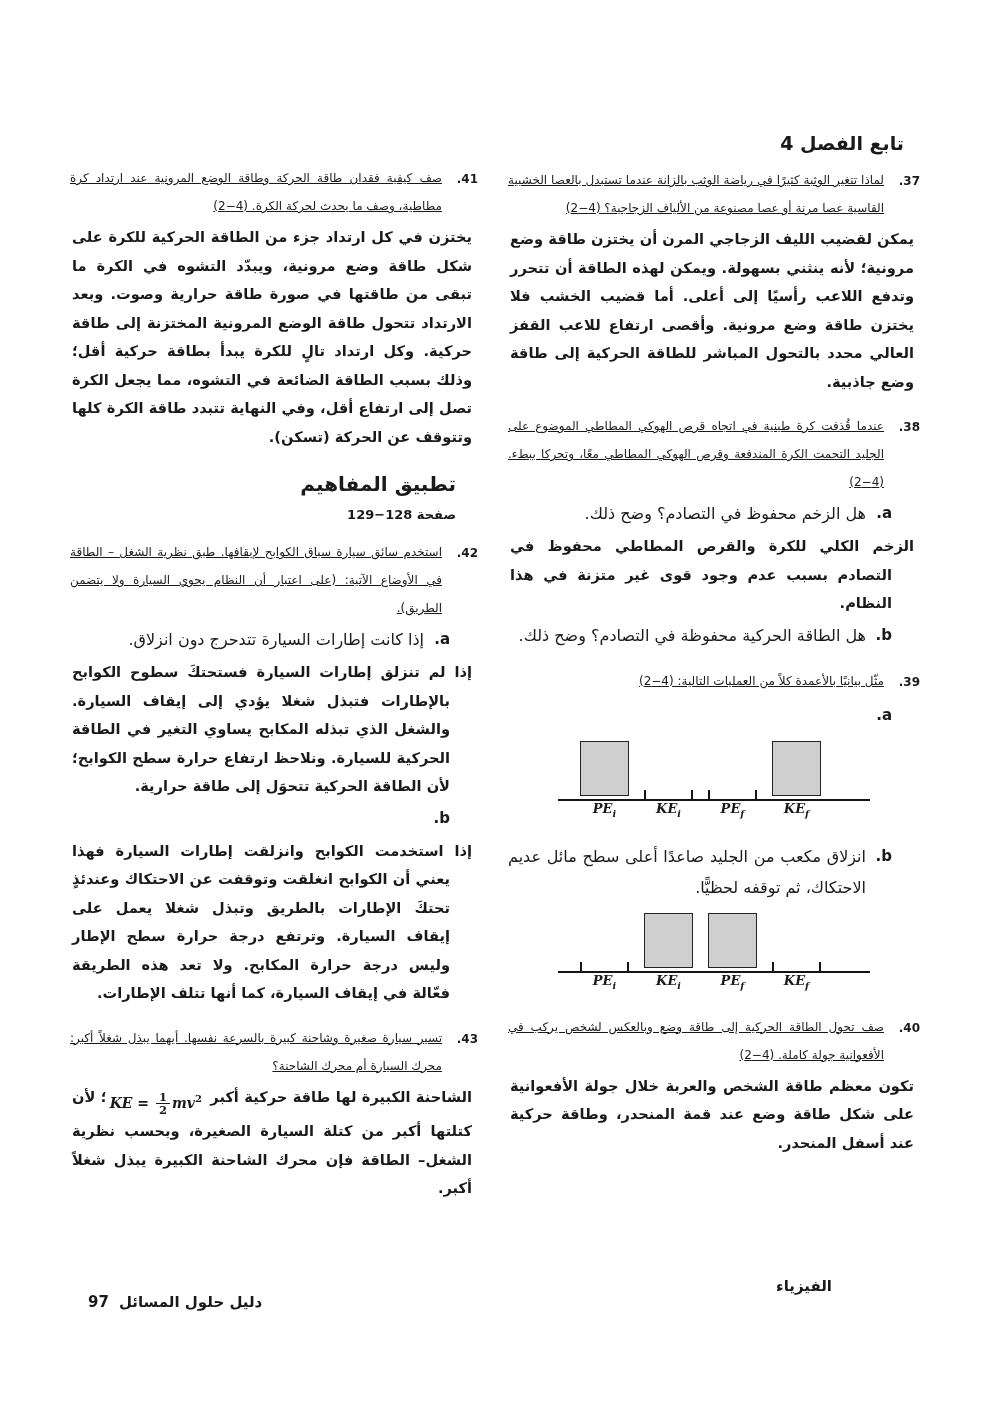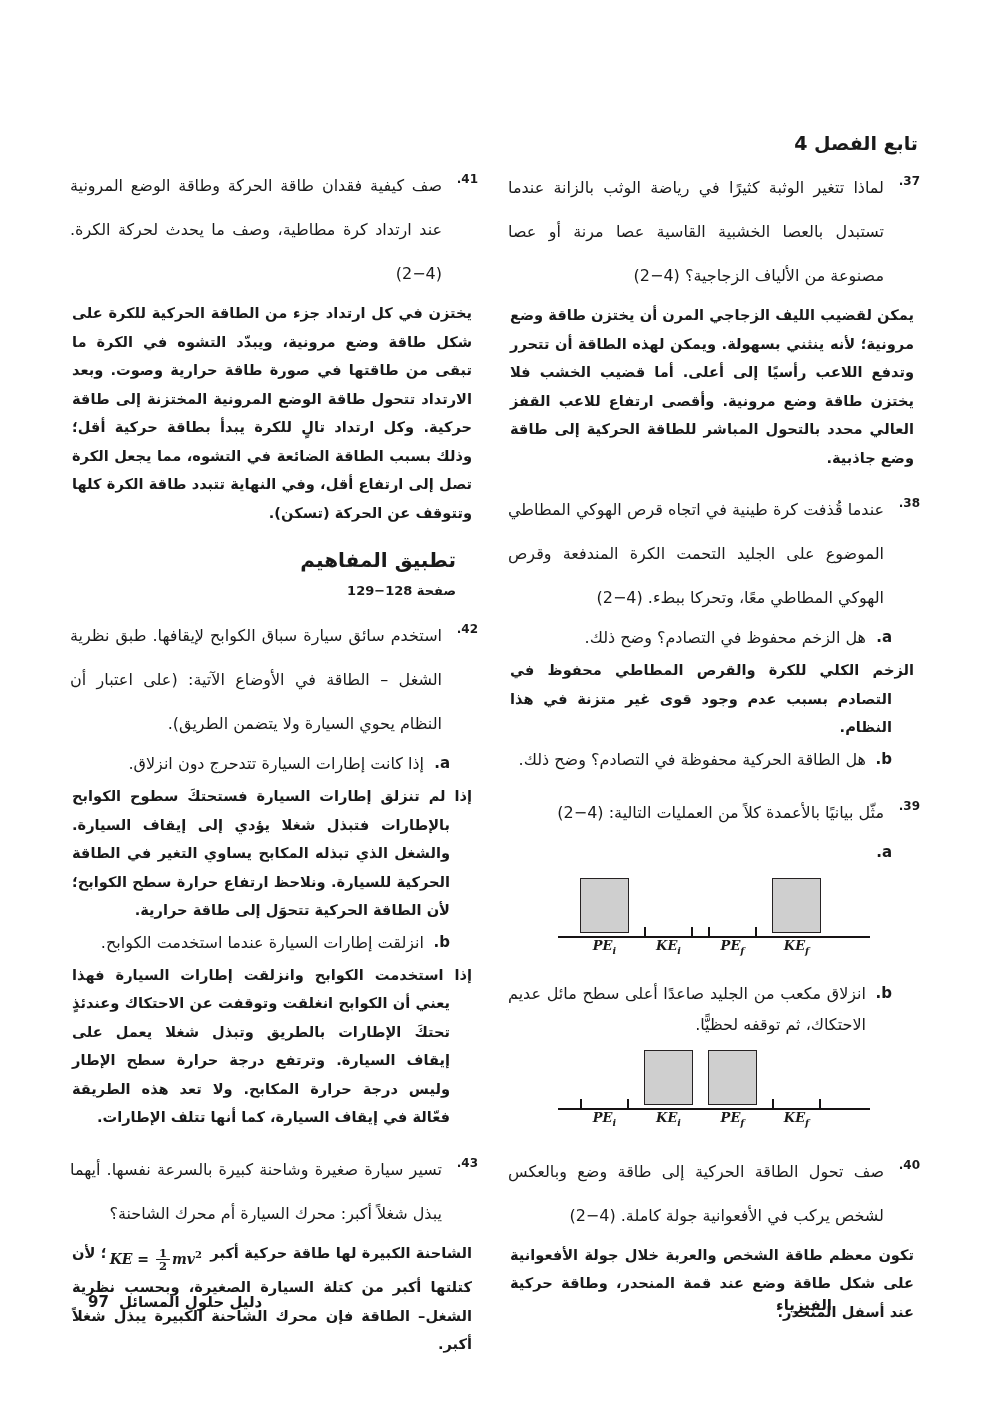--- a/index.html
+++ b/index.html
@@ -9,32 +9,32 @@
   }
   .columns{
     display:flex;flex-direction:row;align-items:flex-start;
     padding:130px 72px 0 70px;gap:30px;
   }
   .col{box-sizing:border-box;}
   .col-right{width:412px;}
   .col-left{width:408px;margin-top:34px;}
 
   .chapter-head{
-    font-weight:bold;font-size:19px;line-height:26px;margin:0 2px 10px 0;
+    font-weight:bold;font-size:19px;line-height:26px;margin:0 16px 10px 0;
     text-align:right;
   }
 
   .problem{margin-bottom:16px;}
   .qrow{display:flex;direction:rtl;}
   .pnum{
     flex:0 0 36px;font-weight:bold;font-size:12px;line-height:31px;
     text-align:right;padding-left:4px;box-sizing:border-box;
   }
   .qtext{
-    flex:1;font-size:16px;line-height:44px;text-align:justify;
+    flex:1;font-size:12px;line-height:28px;text-align:justify;text-decoration:underline;
   }
   .answer{
     font-weight:bold;font-size:14.6px;line-height:28.5px;
     text-align:justify;margin:3px 6px 0 2px;
   }
   .answer.hang{padding-right:22px;text-indent:-22px;}
 
   .subitem{display:flex;direction:rtl;padding-right:28px;margin-top:2px;}
   .slabel{
     flex:0 0 26px;font-weight:bold;font-size:15px;line-height:31px;
@@ -93,21 +93,21 @@
   .frac .num{display:block;border-bottom:1.3px solid #1a1a1a;padding:0 3px;}
   .frac .den{display:block;}
   .formula sup{font-size:10px;}
 
   
   .footer-left{
     position:absolute;left:88px;bottom:92px;display:flex;direction:rtl;
     gap:10px;font-weight:bold;font-size:15px;
   }
   .footer-right{
-    position:absolute;right:160px;bottom:89px;
+    position:absolute;right:160px;bottom:108px;
     font-weight:bold;font-size:15px;text-align:right;
   }
 </style>
 </head>
 <body>
 
 <div class="columns">
 
   <div class="col col-right">
 
@@ -244,21 +244,20 @@
         <span class="pnum">42.</span>
         <div class="qtext">استخدم سائق سيارة سباق الكوابح لإيقافها. طبق نظرية الشغل – الطاقة في الأوضاع الآتية: (على اعتبار أن النظام يحوي السيارة ولا يتضمن الطريق).</div>
       </div>
       <div class="subitem">
         <span class="slabel">a.</span>
         <div class="stext">إذا كانت إطارات السيارة تتدحرج دون انزلاق.</div>
       </div>
       <div class="answer hang">إذا لم تنزلق إطارات السيارة فستحتكَ سطوح الكوابح بالإطارات فتبذل شغلا يؤدي إلى إيقاف السيارة. والشغل الذي تبذله المكابح يساوي التغير في الطاقة الحركية للسيارة. ونلاحظ ارتفاع حرارة سطح الكوابح؛ لأن الطاقة الحركية تتحوَل إلى طاقة حرارية.</div>
       <div class="subitem">
         <span class="slabel">b.</span>
-        <div class="stext">انزلقت إطارات السيارة عندما استخدمت الكوابح.</div>
       </div>
       <div class="answer hang">إذا استخدمت الكوابح وانزلقت إطارات السيارة فهذا يعني أن الكوابح انغلقت وتوقفت عن الاحتكاك وعندئذٍ تحتكَ الإطارات بالطريق وتبذل شغلا يعمل على إيقاف السيارة. وترتفع درجة حرارة سطح الإطار وليس درجة حرارة المكابح. ولا تعد هذه الطريقة فعّالة في إيقاف السيارة، كما أنها تتلف الإطارات.</div>
     </div>
 
     <div class="problem">
       <div class="qrow">
         <span class="pnum">43.</span>
         <div class="qtext">تسير سيارة صغيرة وشاحنة كبيرة بالسرعة نفسها. أيهما يبذل شغلاً أكبر: محرك السيارة أم محرك الشاحنة؟</div>
       </div>
       <div class="answer">

